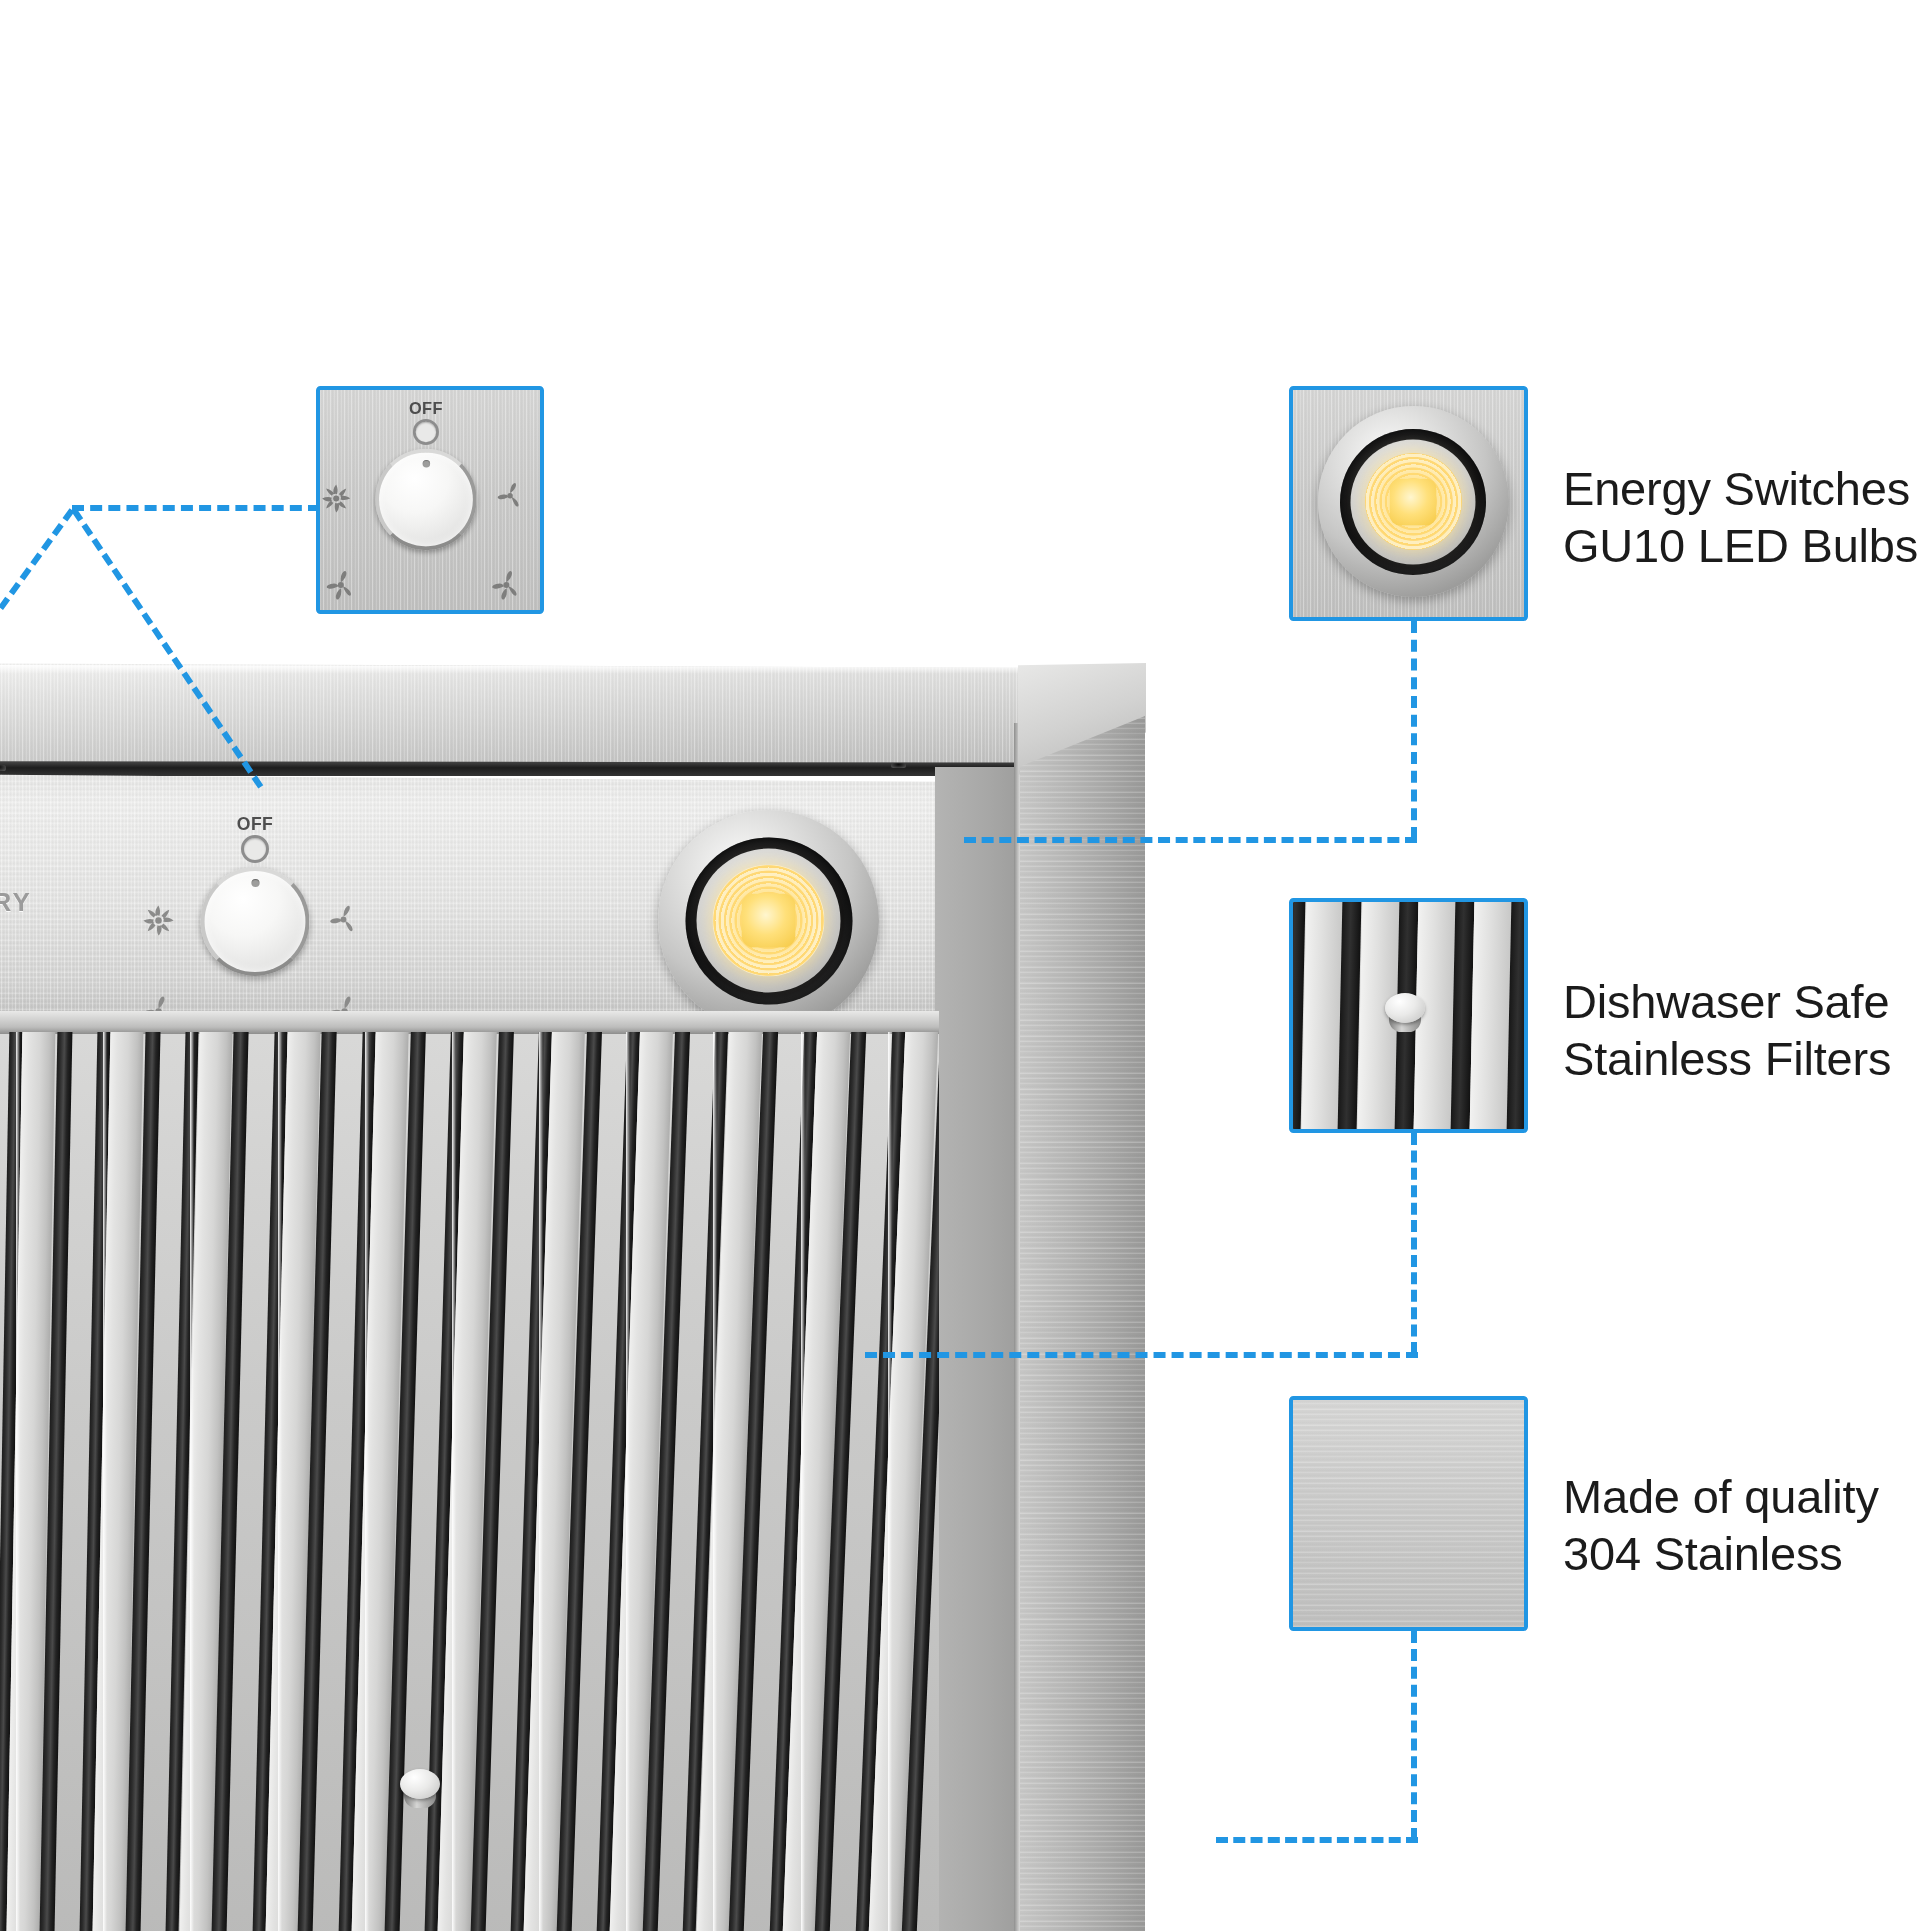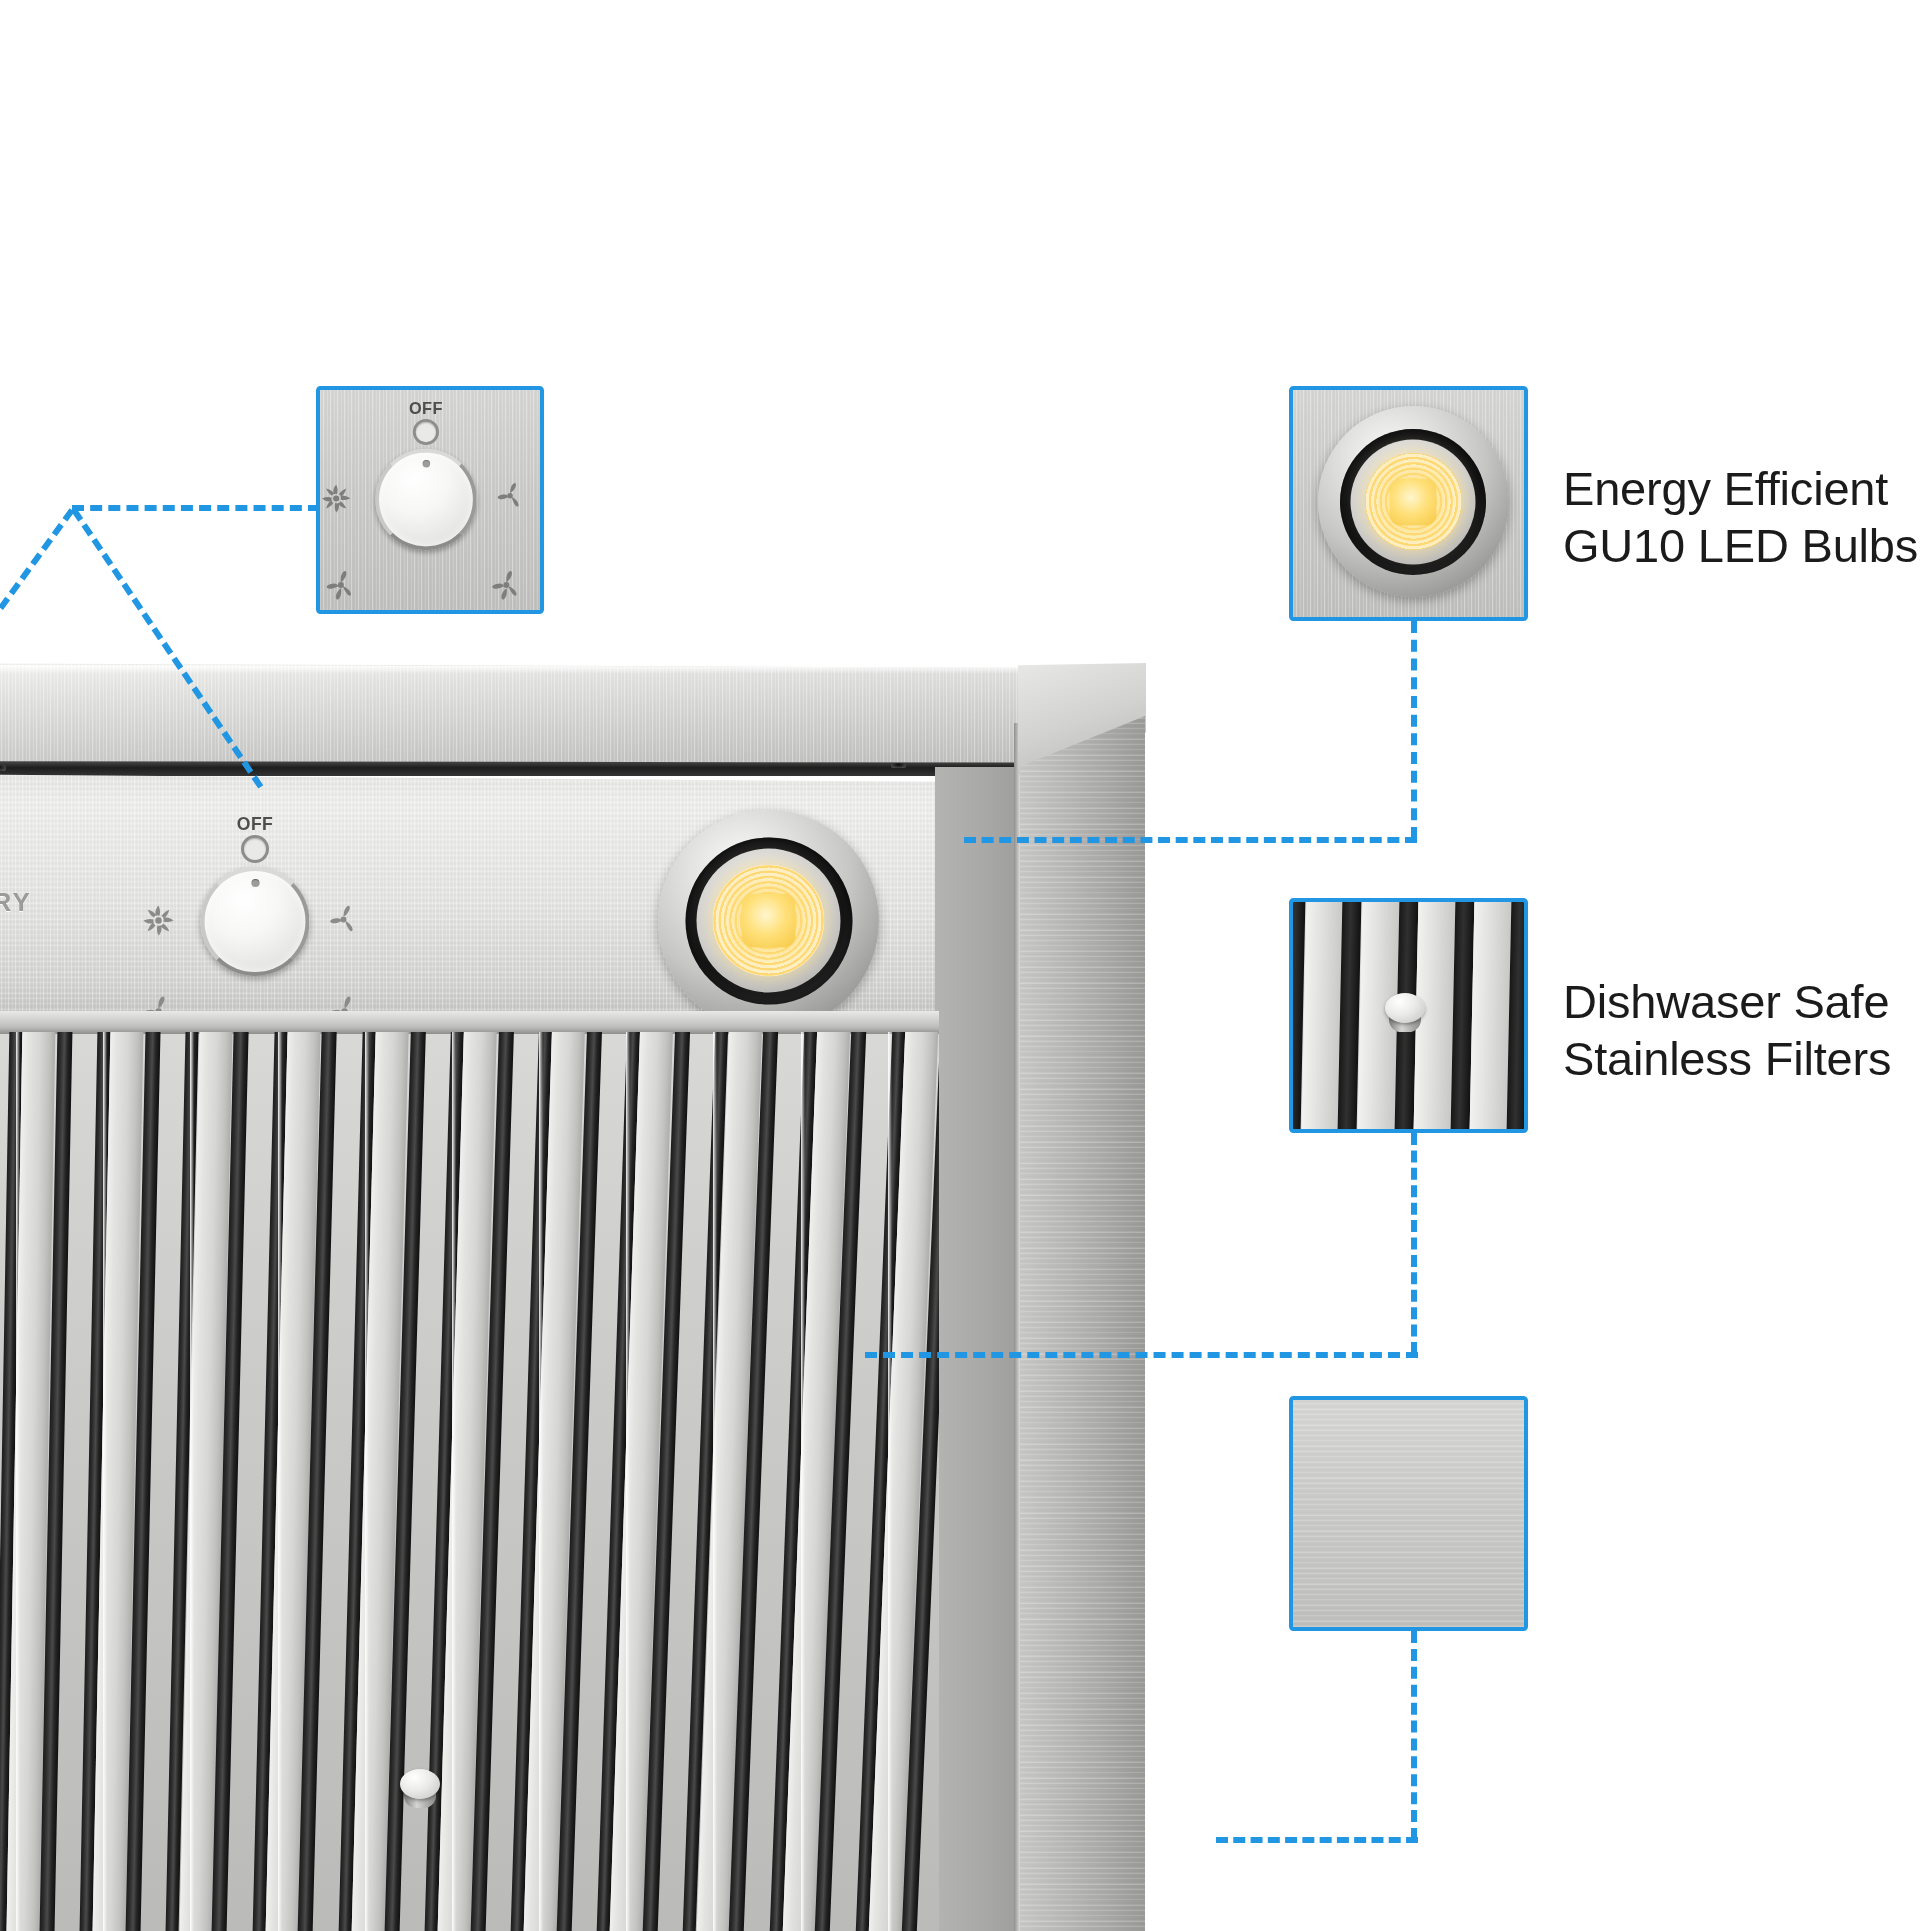--- a/index.html
+++ b/index.html
@@ -510,19 +510,21 @@
       <div class="cap"></div>
     </div>
   </div>
 
   <div class="callout" id="co-steel">
     <div class="swatch">
       <div class="brushed-h"></div>
     </div>
   </div>
 
-  <div class="label" id="lb-led">Energy Efficient
+  <div class="label" id="lb-led">Energy Switches
 GU10 LED Bulbs</div>
   <div class="label" id="lb-filter">Dishwaser Safe
 Stainless Filters</div>
+  <div class="label" id="lb-steel">Made of quality
+304 Stainless</div>
 
 </div>
 
 
 </body></html>

